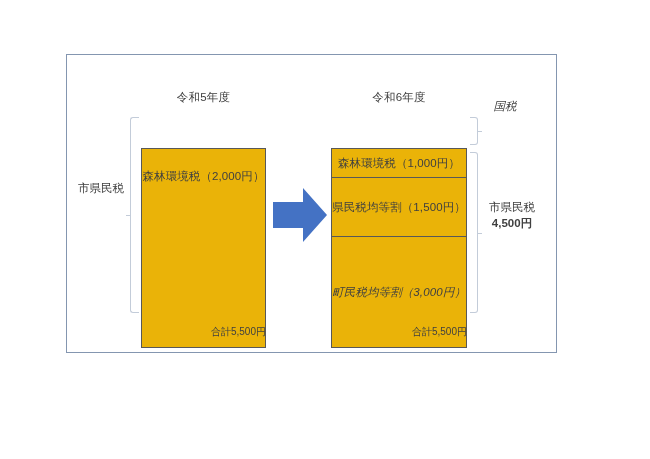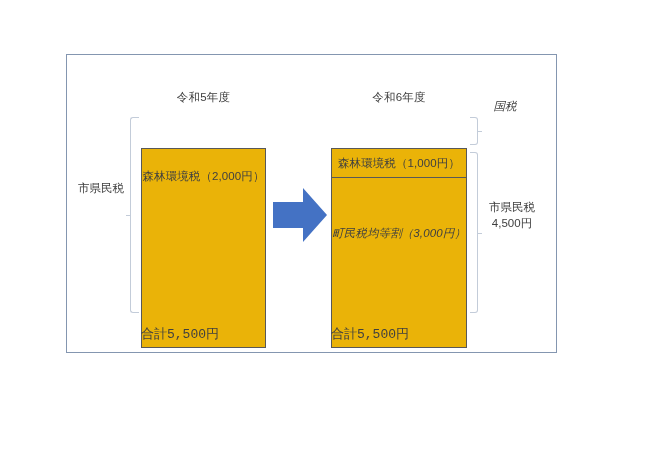--- a/index.html
+++ b/index.html
@@ -42,25 +42,24 @@
     letter-spacing: 0.2px;
     white-space: nowrap;
     text-align: center;
   }
   #caption-left  { left: 141px; top: 90px;  width: 125px; }
   #caption-right { left: 331px; top: 90px;  width: 136px; }
 
   
   .total-caption {
     position: absolute;
-    font-size: 13px;
-    color: #404040;
-    white-space: nowrap;
-    text-align: left;
-    font-family: Liberation Mono, monospace;
+    font-size: 10px;
+    color: #404040;
+    white-space: nowrap;
+    text-align: right;
   }
   #total-left  { left: 141px; top: 325px; width: 125px; }
   #total-right { left: 331px; top: 325px; width: 136px; }
 
   
   .stack {
     position: absolute;
     box-sizing: border-box;
     border: 1px solid #585858;
     background: #eab308;
@@ -127,21 +126,21 @@
   .side-label {
     position: absolute;
     font-size: 11.5px;
     color: #404040;
     white-space: nowrap;
     line-height: 16px;
   }
   #label-choken    { left: 74px;  top: 180px; width: 54px; text-align: center; }
   #label-kokuzei   { left: 488px; top: 98px;  width: 34px; text-align: center; font-style: italic; }
   #label-shikenmin { left: 486px; top: 199px; width: 52px; text-align: center; }
-  #label-shikenmin .amount { font-weight: 400; display: block; }
+  #label-shikenmin .amount { font-weight: 700; display: block; }
 
   
   #arrow-right {
     position: absolute;
     left: 273px;
     top: 186px;
     width: 54px;
     height: 58px;
   }
 </style>
@@ -171,20 +170,23 @@
   <svg id="arrow-right" viewBox="0 0 54 58">
     <polygon points="0,16 30,16 30,2 54,29 30,56 30,42 0,42" fill="#4472c4"></polygon>
   </svg>
 
   <div class="year-caption" id="caption-right">令和6年度</div>
 
   <div class="stack" id="stack-right">
     <div class="seg" id="seg-shinrin-1000">
       <span class="seg-label">森林環境税（1,000円）</span>
     </div>
+    <div class="seg" id="seg-ken-1500">
+      <span class="seg-label">県民税均等割（1,500円）</span>
+    </div>
     <div class="seg" id="seg-cho-3000">
       <span class="seg-label">町民税均等割（3,000円）</span>
     </div>
   </div>
 
   <div class="total-caption" id="total-right">合計5,500円</div>
 
   <div class="bracket bracket-right" id="bracket-kokuzei">
     <span class="tick"></span>
   </div>

